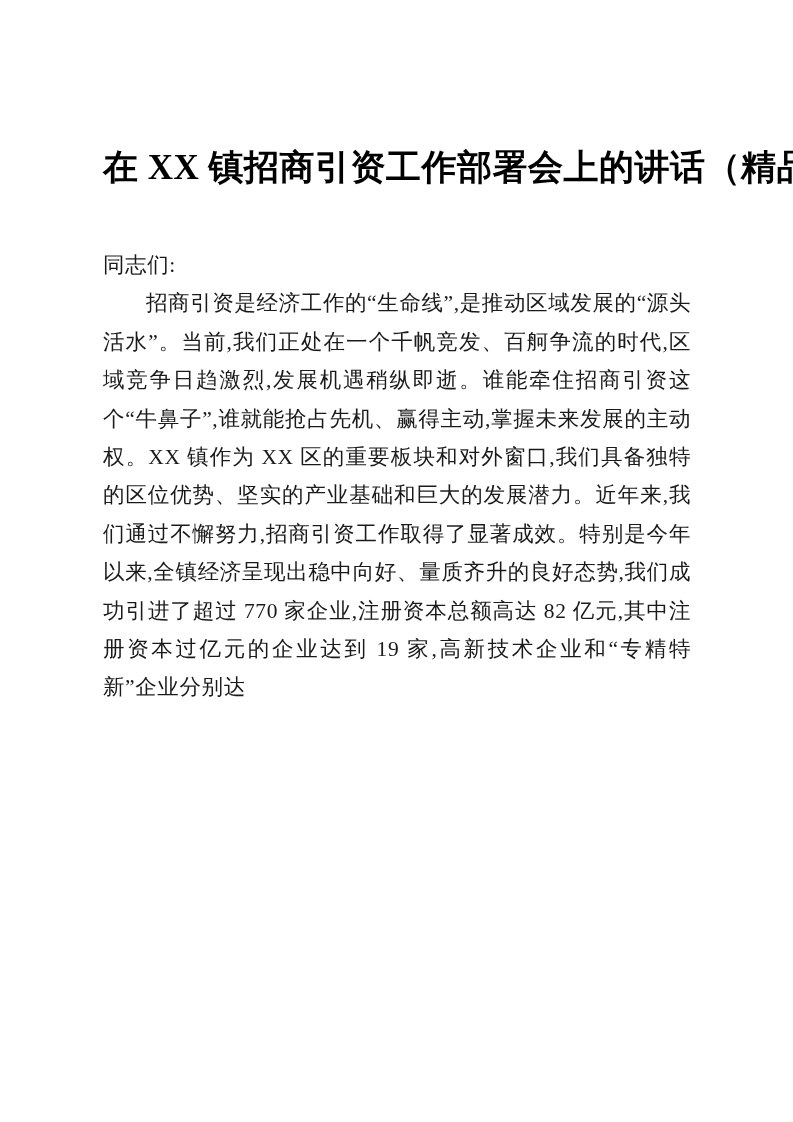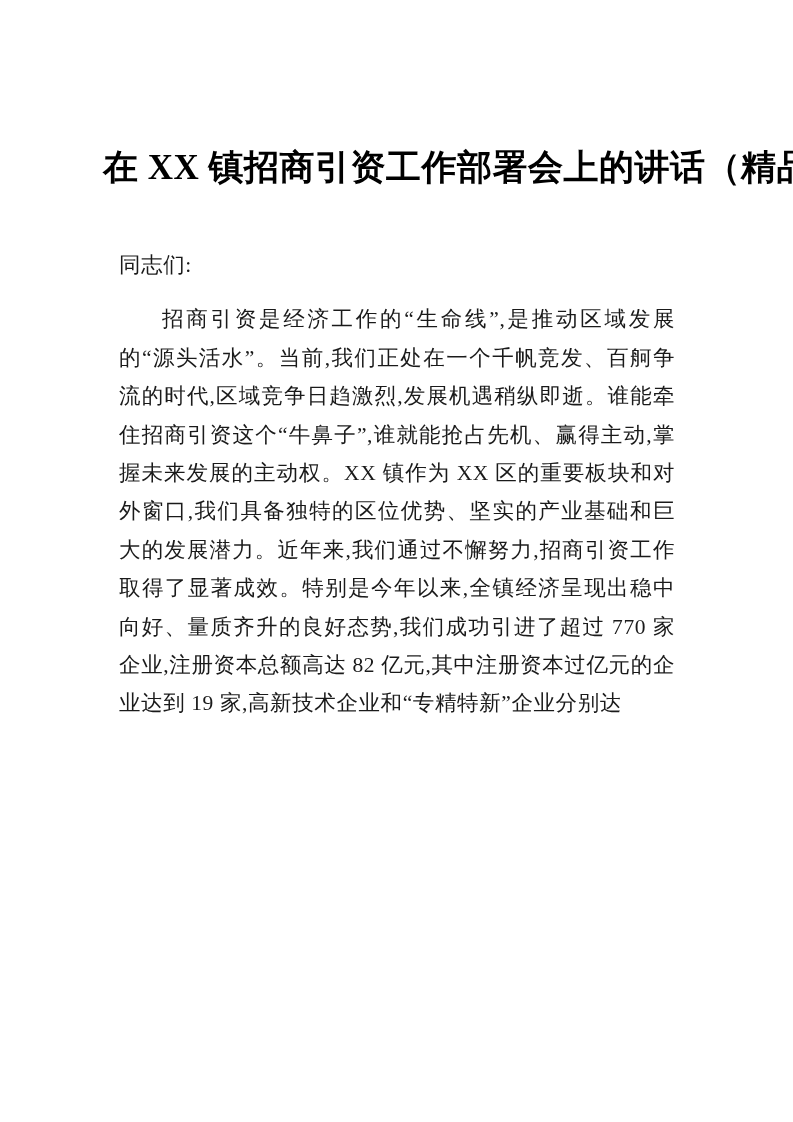--- a/index.html
+++ b/index.html
@@ -29,21 +29,21 @@
   }
   .doc-body {
     margin-top: 56px;
     font-size: 21.5px;
     line-height: 38.4px;
     color: #1a1a1a;
     text-align: justify;
     letter-spacing: 0.6px;
   }
   .doc-body p {
-    margin: 16px;
+    margin: 0;
     padding: 0;
   }
   .para-indent {
     text-indent: 2em;
   }
 </style>
 </head>
 <body>
 
 <div class="page">

